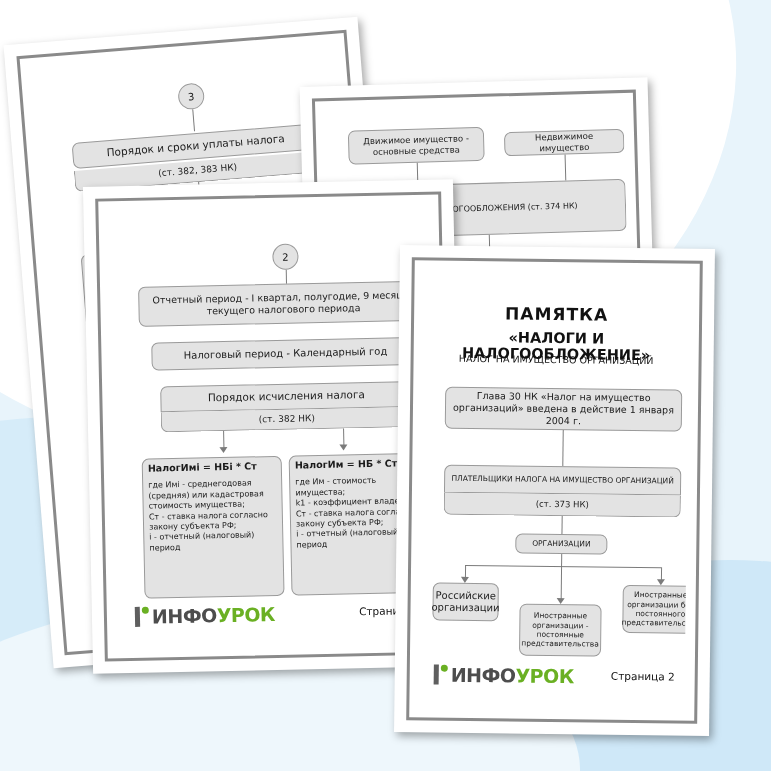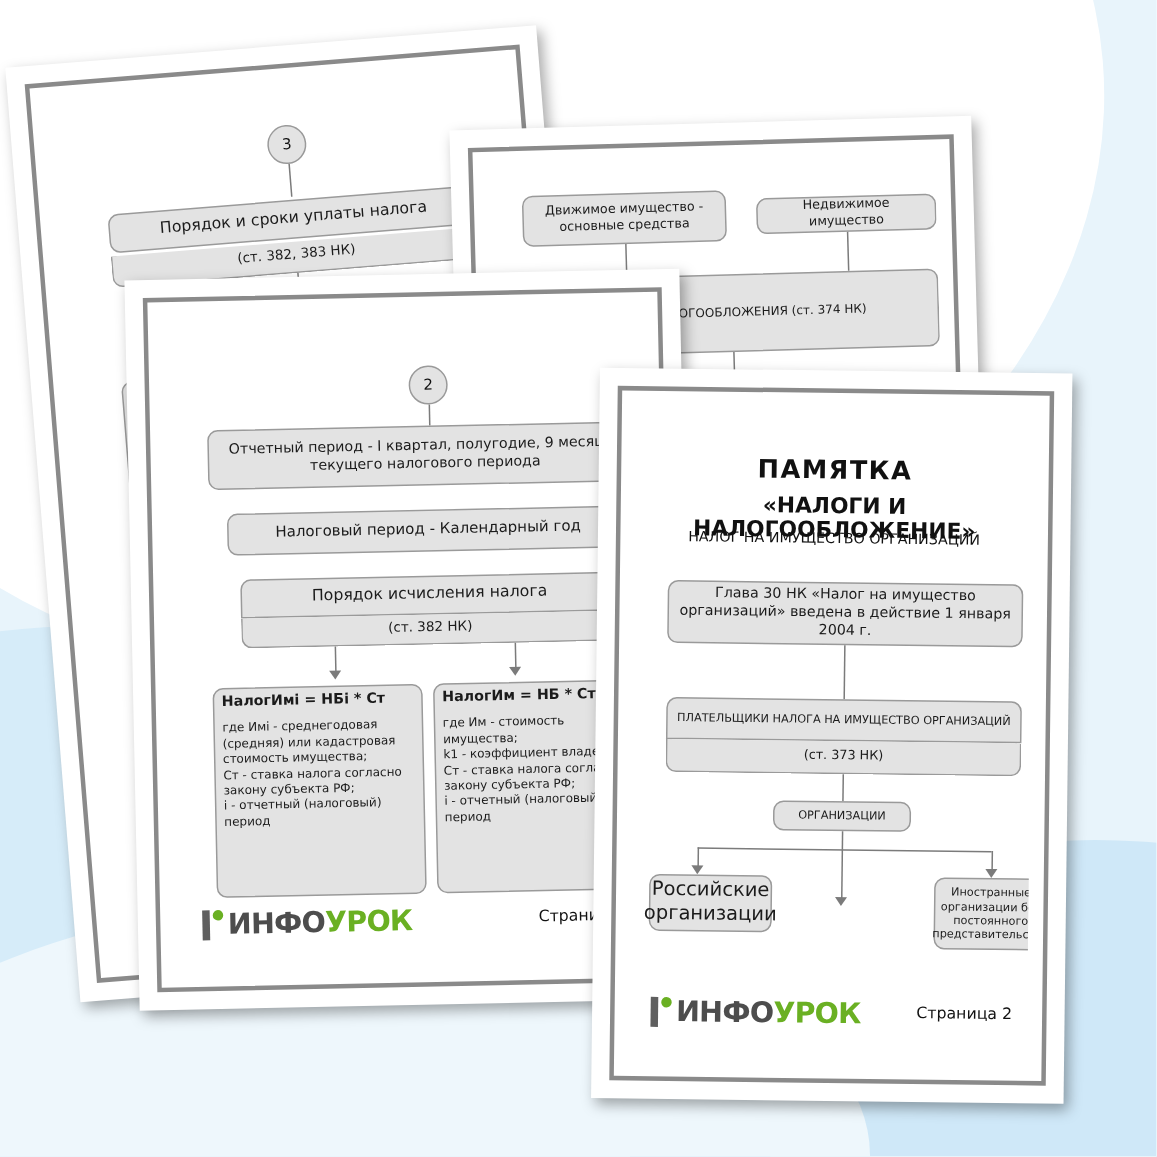--- a/index.html
+++ b/index.html
@@ -330,21 +330,22 @@
 
         <div class="vline" style="left:140px; top:282px; height:12px;"></div>
         <div class="hline" style="left:44px; top:294px; width:196px;"></div>
         <div class="vline" style="left:44px; top:294px; height:14px;"></div>
         <div class="arrow-down" style="left:40px; top:306px;"></div>
         <div class="vline" style="left:140px; top:294px; height:34px;"></div>
         <div class="arrow-down" style="left:136px; top:326px;"></div>
         <div class="vline" style="left:240px; top:294px; height:14px;"></div>
         <div class="arrow-down" style="left:236px; top:306px;"></div>
 
-        <div class="box" style="left:12px; top:312px; width:82px; height:38px; font-size:13px;">Российские организации</div>
+        <div class="box" style="left:12px; top:312px; width:66px; height:38px; font-size:10px;">Российские организации</div>
+        <div class="box" style="left:99px; top:332px; width:82px; height:52px; font-size:7.5px;">Иностранные организации - постоянные представительства</div>
         <div class="box" style="left:202px; top:312px; width:76px; height:48px; font-size:7.5px;">Иностранные организации без постоянного представительства</div>
 
         <div class="logo" style="left:14px; bottom:22px; font-size:19px;">
           <span class="bar"></span>
           <span class="dot"></span>
           <span class="t1">ИНФО</span>
           <span class="t2">УРОК</span>
         </div>
 
         <div class="page-num" style="right:10px; bottom:28px; font-size:10.5px;">Страница 2</div>

